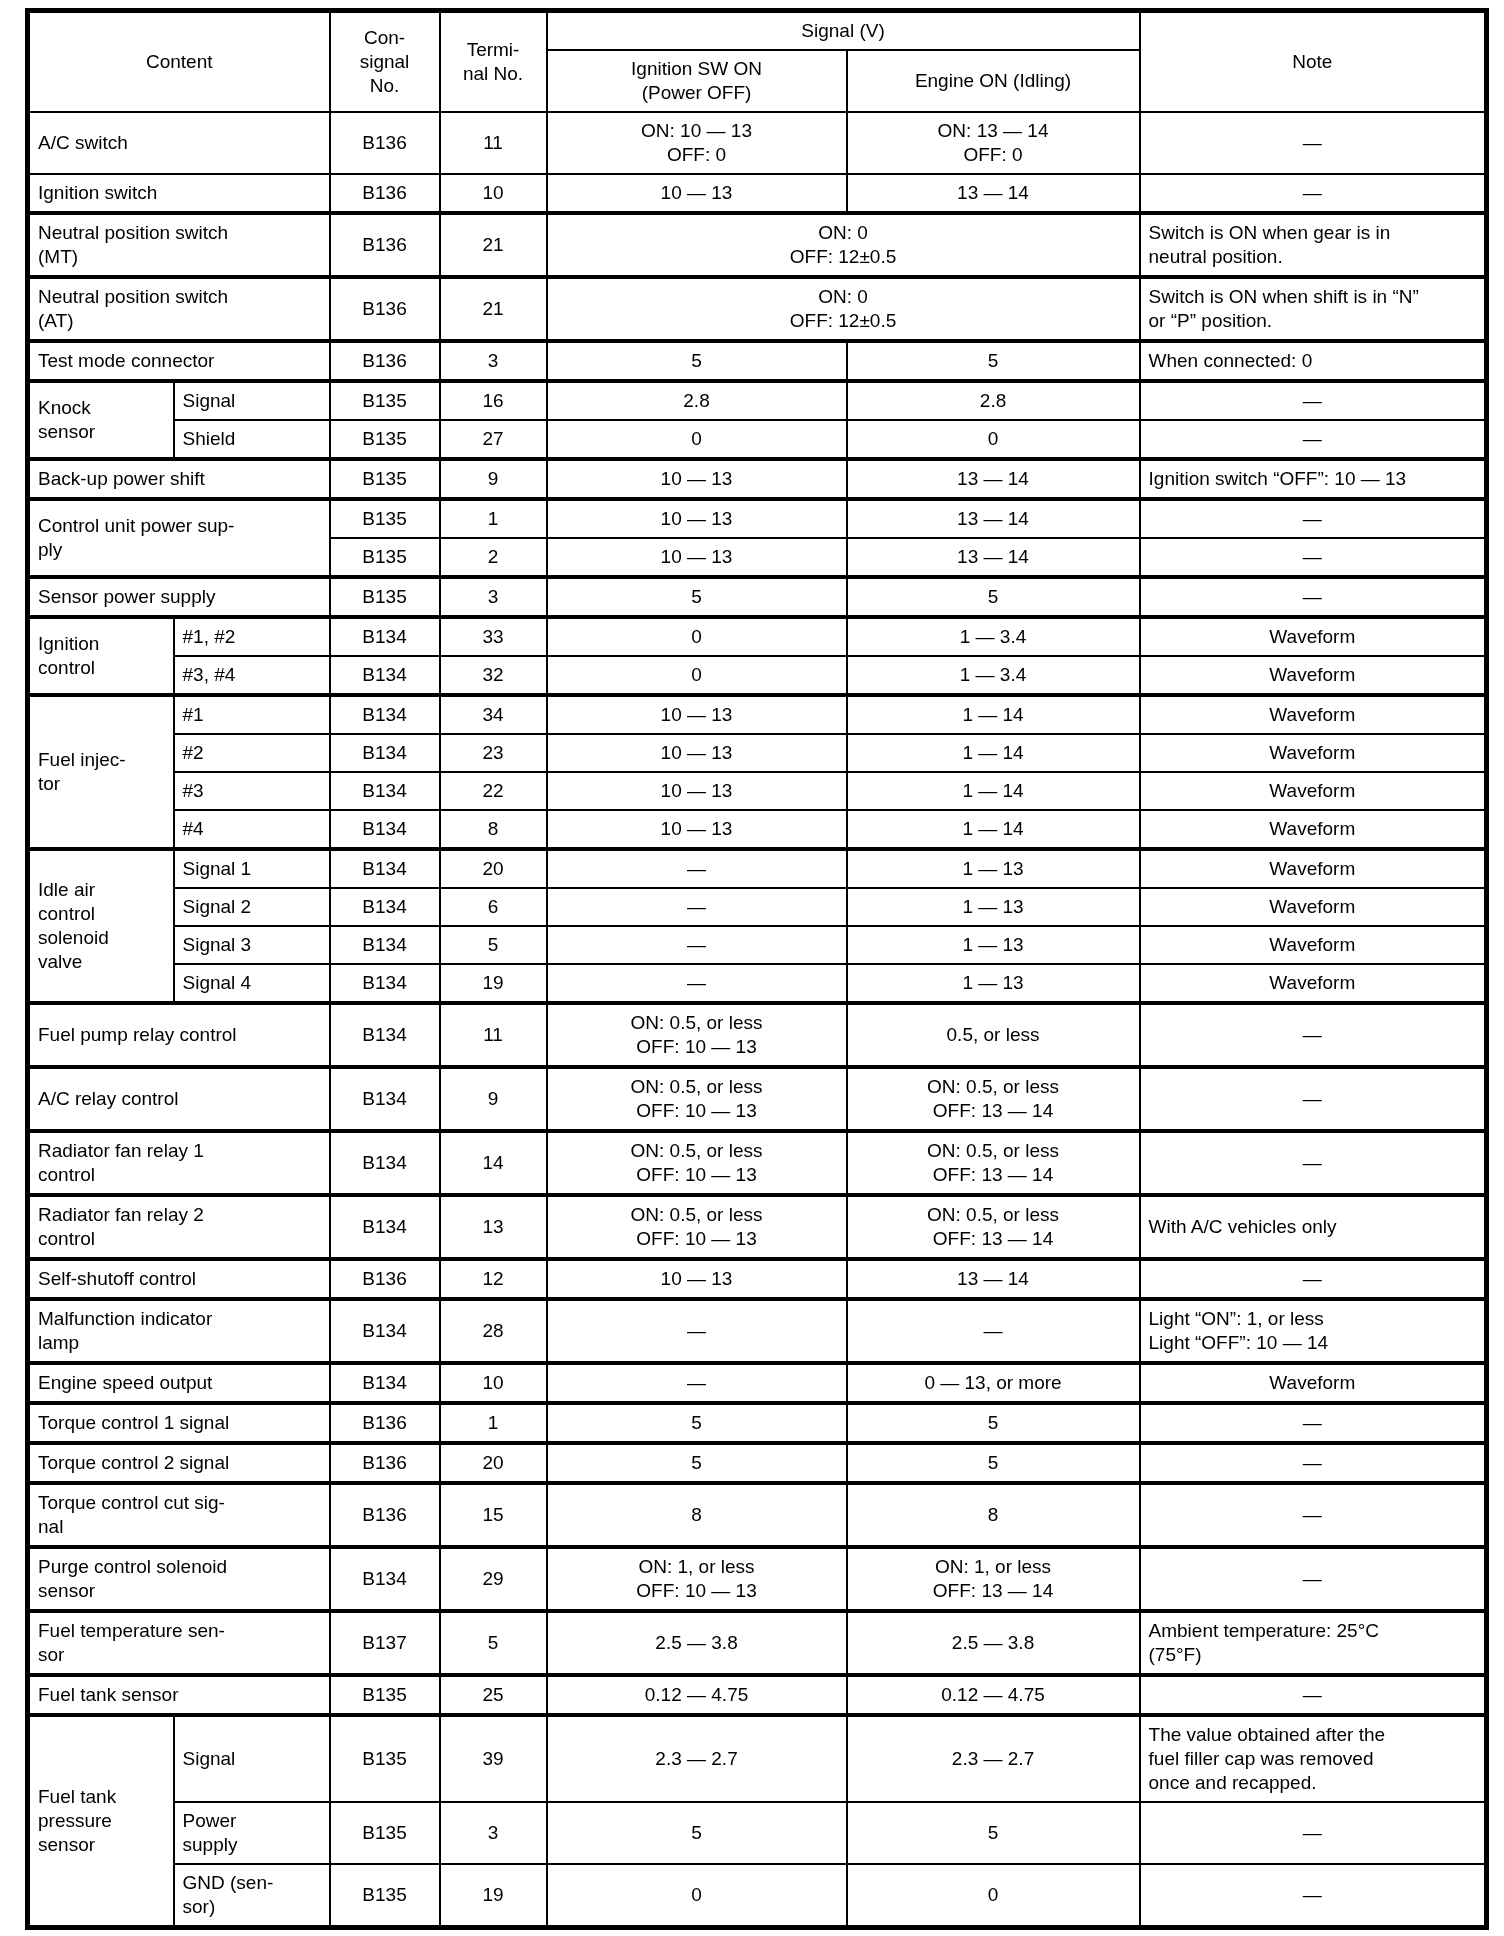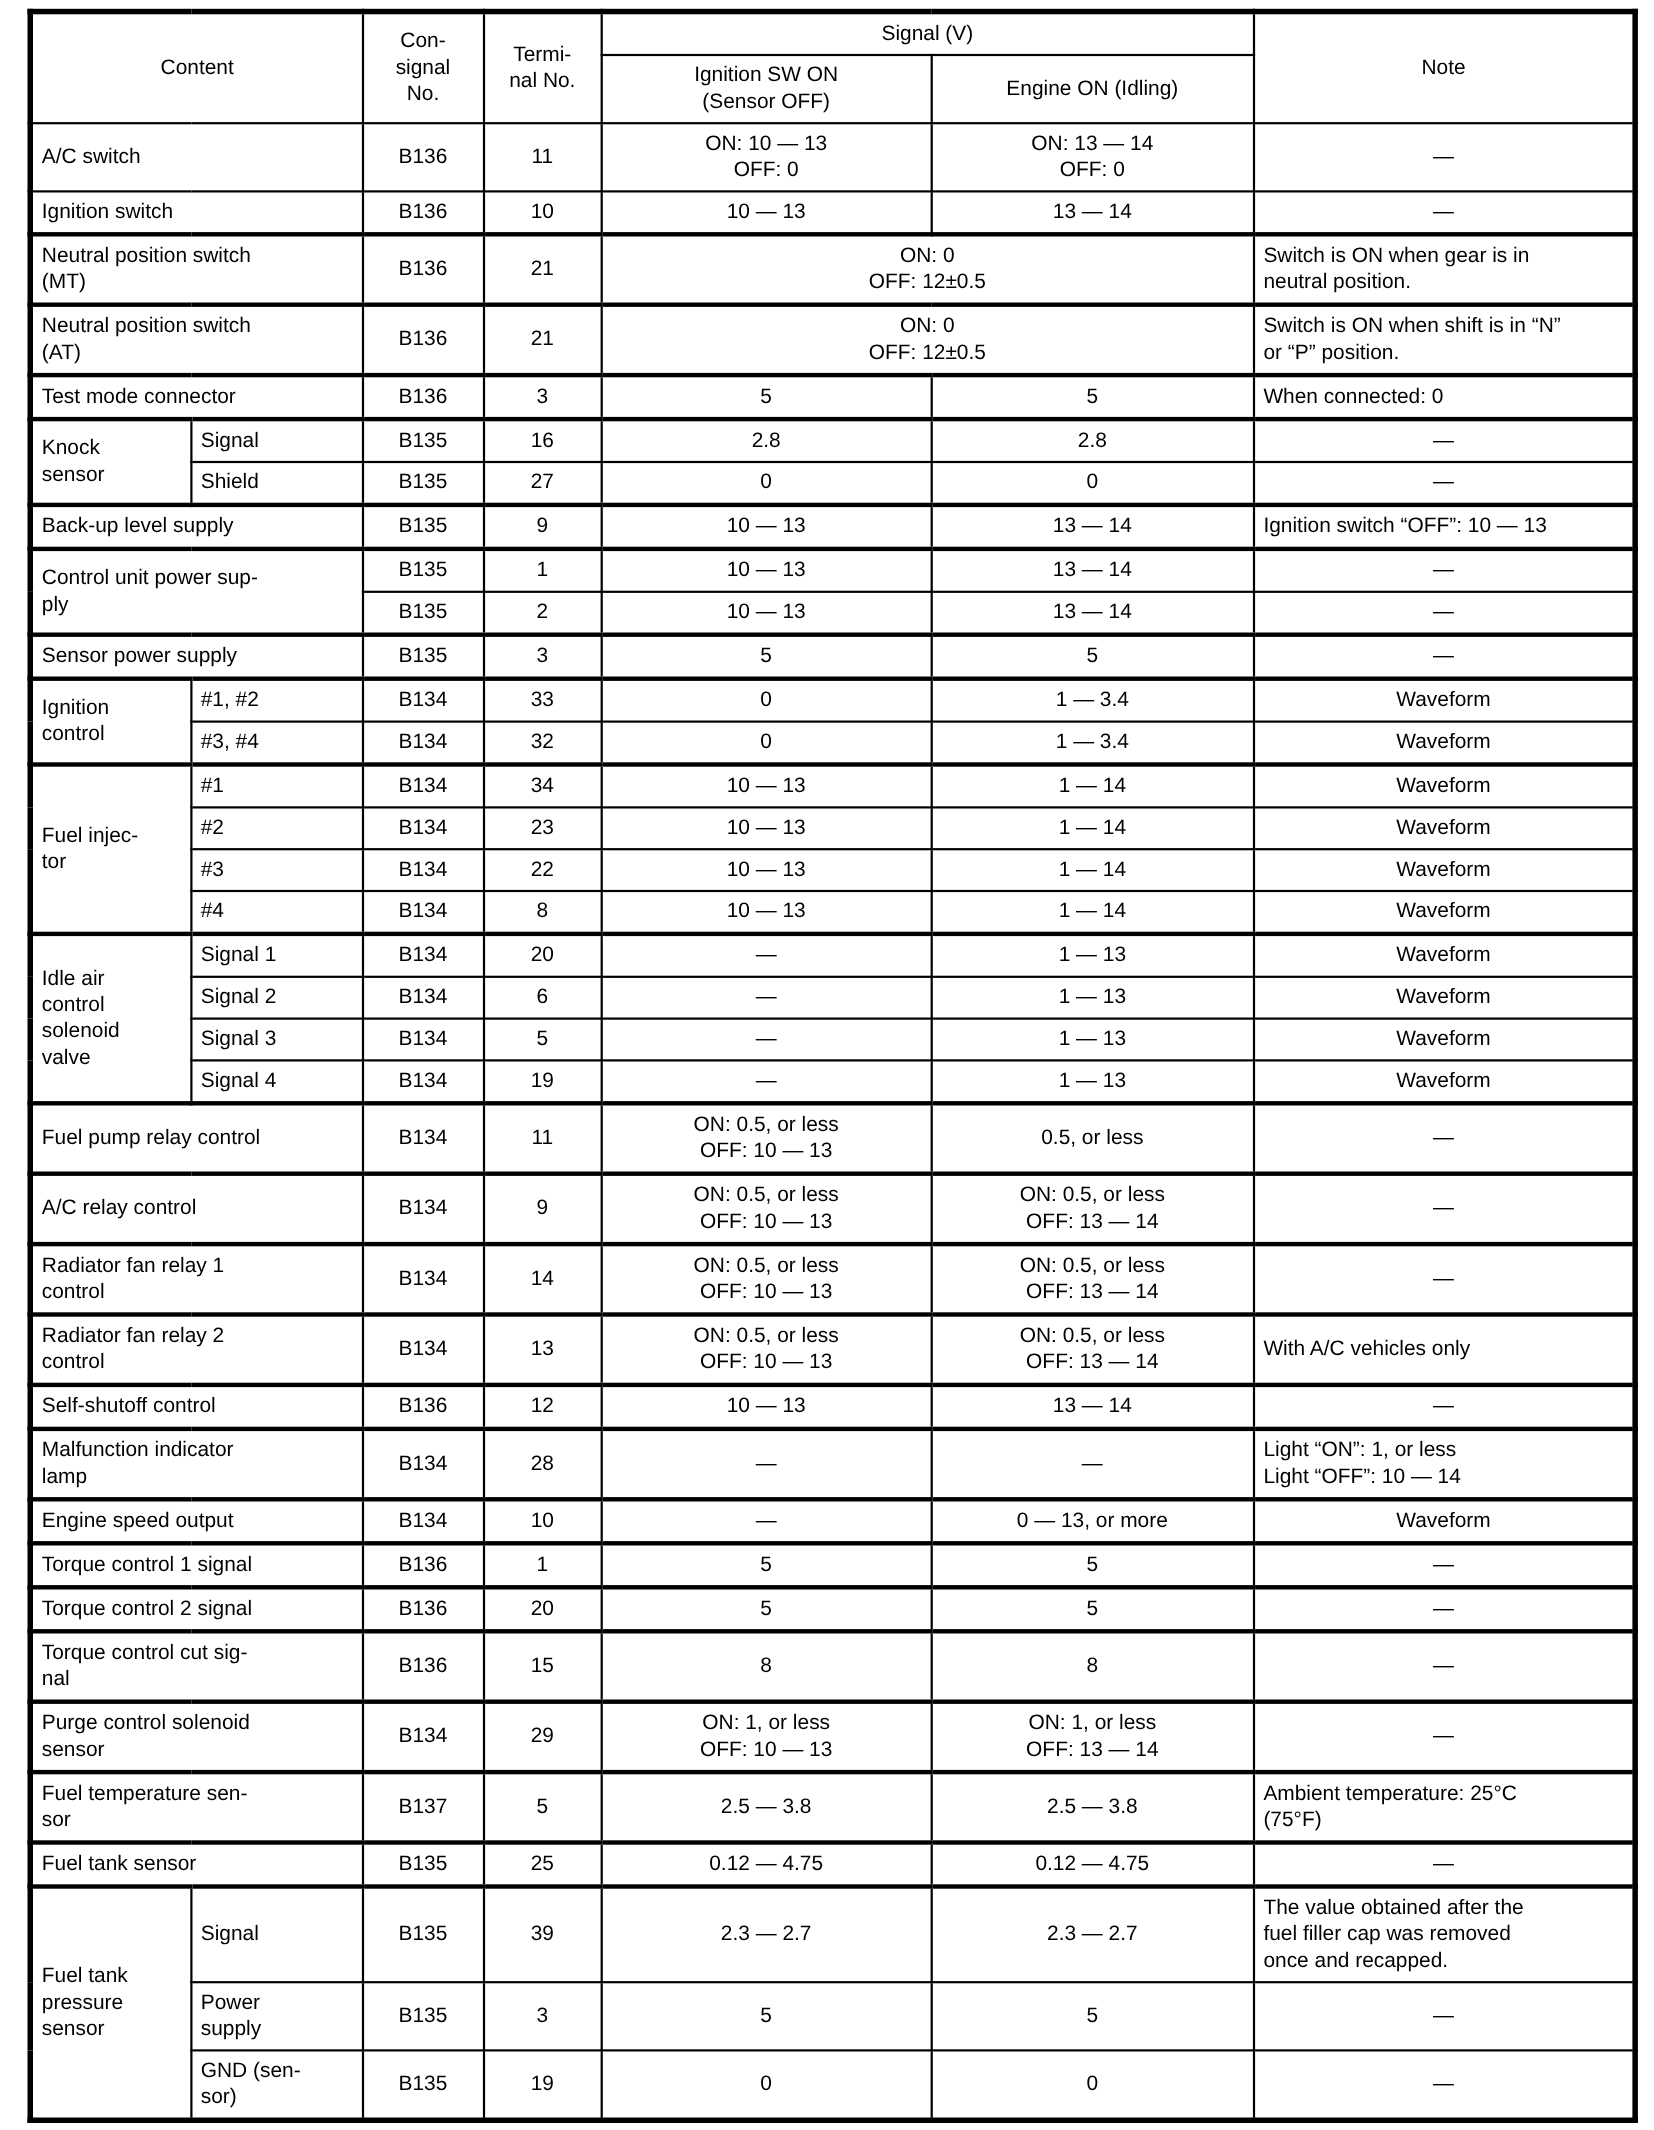--- a/index.html
+++ b/index.html
@@ -59,21 +59,21 @@
       <th class="c hb" rowspan="2">Con-
 signal
 No.</th>
       <th class="c hb" rowspan="2">Termi-
 nal No.</th>
       <th class="c" colspan="2">Signal (V)</th>
       <th class="c hb" rowspan="2">Note</th>
     </tr>
     <tr>
       <th class="c hb">Ignition SW ON
-(Sensor OFF)</th>
+(Power OFF)</th>
       <th class="c hb">Engine ON (Idling)</th>
     </tr>
 
     <tr>
       <td colspan="2">A/C switch</td>
       <td class="c">B136</td>
       <td class="c">11</td>
       <td class="c">ON: 10 — 13
 OFF: 0</td>
       <td class="c">ON: 13 — 14
@@ -128,21 +128,21 @@
     </tr>
     <tr>
       <td>Shield</td>
       <td class="c">B135</td>
       <td class="c">27</td>
       <td class="c">0</td>
       <td class="c">0</td>
       <td class="c">—</td>
     </tr>
     <tr class="gt">
-      <td colspan="2">Back-up level supply</td>
+      <td colspan="2">Back-up power shift</td>
       <td class="c">B135</td>
       <td class="c">9</td>
       <td class="c">10 — 13</td>
       <td class="c">13 — 14</td>
       <td>Ignition switch “OFF”: 10 — 13</td>
     </tr>
     <tr class="gt">
       <td colspan="2" rowspan="2">Control unit power sup-
 ply</td>
       <td class="c">B135</td>

